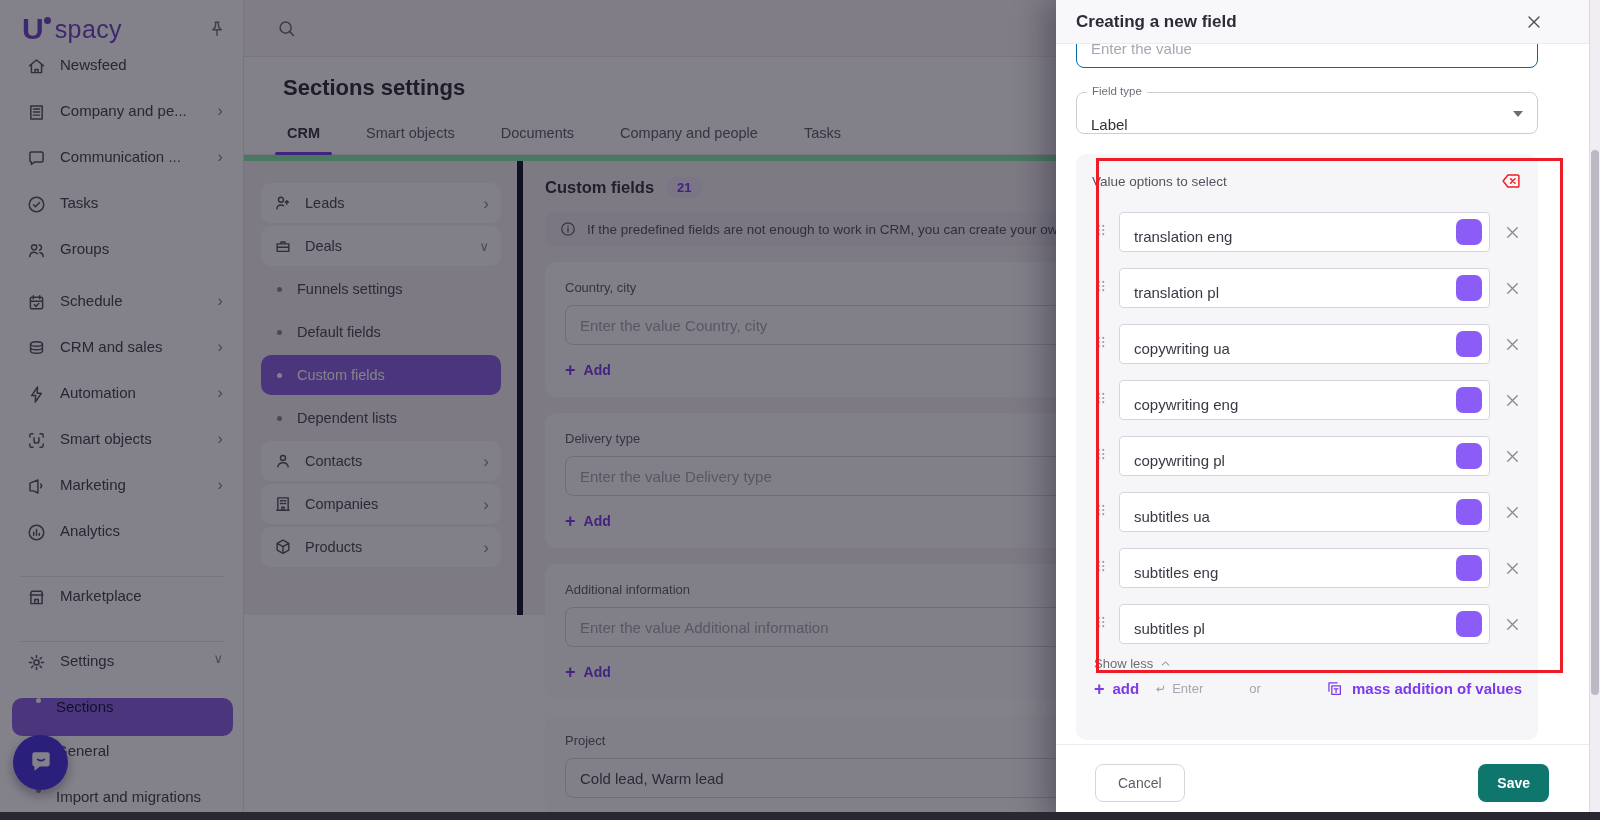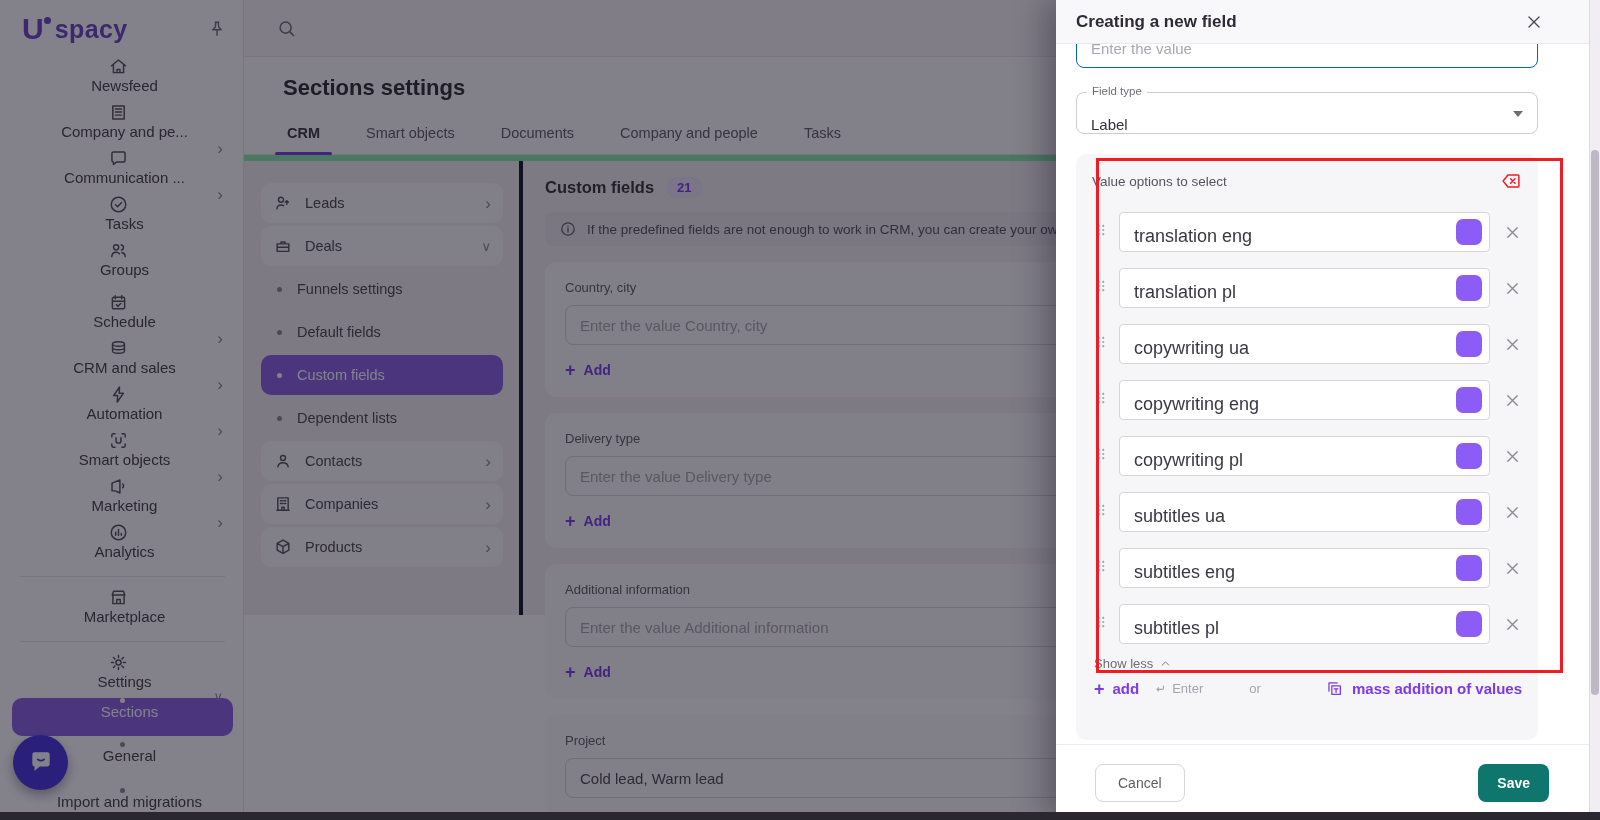--- a/index.html
+++ b/index.html
@@ -6,47 +6,47 @@
   #app{position:relative;width:1600px;height:820px;overflow:hidden;background:#fff;
        font-family:"Liberation Sans","DejaVu Sans",sans-serif;color:#3a3742;}
   [data-interactable="true"]{cursor:pointer;}
   svg.ic{stroke:currentColor;fill:none;stroke-width:1.7;stroke-linecap:round;stroke-linejoin:round;display:block;}
 
   
   .sidebar{position:absolute;left:0;top:0;width:243px;height:820px;background:#fff;border-right:1px solid #e9e7ee;z-index:1;}
   .logo-row{display:flex;align-items:center;padding:14px 16px 0 22px;}
   .logo-u{font-size:30px;font-weight:800;color:#6e46c9;line-height:1;position:relative;}
   .logo-u::after{content:"";position:absolute;right:-7px;top:3px;width:7px;height:7px;border-radius:50%;background:#6e46c9;}
-  .logo-rest{font-size:25px;font-weight:700;color:#6e46c9;margin-left:11px;letter-spacing:.4px;}
+  .logo-rest{font-size:25px;font-weight:400;color:#6e46c9;margin-left:11px;letter-spacing:.4px;}
   .pin{margin-left:auto;color:#75727e;}
   .nav{padding:12px 10px 0 12px;}
-  .s-item{display:flex;align-items:center;height:44px;margin-bottom:2px;padding:0 10px 0 14px;border-radius:10px;color:#45424d;font-size:15px;flex-direction:column;}
+  .s-item{display:flex;height:44px;margin-bottom:2px;padding:0 10px 0 14px;border-radius:10px;color:#45424d;font-size:15px;}
   .s-item .iw{margin-right:13px;color:#55525d;width:21px;height:21px;}
   .chev{margin-left:auto;color:#8d8a96;font-size:17px;line-height:1;}
   .chev.down{font-size:13px;}
   .sp{margin-top:8px;}
   .s-div{height:1px;background:#e8e6ec;margin:10px 8px;}
   .s-item.sub{padding-left:24px;}
   .dot{width:5px;height:5px;border-radius:50%;background:#8d8a96;margin-right:15px;flex:none;}
-  .s-item.active-pill{background:#8a63e8;color:#ffffff;height:38px;margin:2px 0 6px;}
+  .s-item.active-pill{background:#8a63e8;color:#0f172a;height:38px;margin:2px 0 6px;}
   .s-item.active-pill .dot{background:#fff;}
   .chat-btn{position:absolute;left:13px;top:735px;width:55px;height:55px;border-radius:50%;background:#4636e3;z-index:5;
             display:flex;align-items:center;justify-content:center;box-shadow:0 5px 12px rgba(20,10,60,.35);}
 
   
   .main{position:absolute;left:243px;top:0;right:0;height:615px;background:#86efac;}
   .topbar{height:56px;background:#f8f7f9;border-bottom:1px solid #eae8ee;display:flex;align-items:center;padding:0 0 0 33px;color:#6d6a76;}
   .page-head{padding:18px 0 0 40px;background:#fcfcfd;border-bottom:1px solid #e9e7ed;}
   .page-title{font-size:22px;font-weight:600;color:#2f2c37;}
   .tabs{display:flex;gap:38px;margin-top:24px;}
   .tab{position:relative;font-size:14.5px;color:#605d69;padding:0 4px 13px;}
   .tab.active{color:#3a3742;font-weight:600;}
   .tab.active::after{content:"";position:absolute;left:-8px;right:-8px;bottom:-1px;height:3px;border-radius:2px;background:#7c3aed;}
   .bodyrow{position:absolute;top:161px;bottom:0;left:0;right:0;display:flex;background:#f2f1f5;}
-  .subnav{width:280px;flex:none;padding:22px 16px 0 18px;border-right:4px solid #0f172a;box-sizing:border-box;text-align:right;}
+  .subnav{width:280px;flex:none;padding:22px 16px 0 18px;border-right:6px solid #0f172a;box-sizing:border-box;text-align:right;}
   .n-item{display:flex;align-items:center;height:40px;margin-bottom:3px;border-radius:10px;font-size:14.5px;color:#4b4853;padding:0 12px;}
   .n-item .iw{margin-right:12px;color:#55525d;width:20px;height:20px;}
   .n-item.pill{background:#fafafc;}
   .n-item.sub{padding-left:16px;}
   .n-item.active{background:#8a63e8;color:#fff;}
   .n-item.active .dot{background:#fff;}
   .content{flex:1;min-width:0;padding:16px 22px 0 22px;}
   .c-head{display:flex;align-items:center;}
   .c-title{font-size:16.5px;font-weight:700;color:#35323d;}
   .badge{margin-left:12px;background:#ece5fb;color:#7c3aed;font-size:13px;font-weight:600;padding:3px 11px;border-radius:12px;}
@@ -80,21 +80,21 @@
   .caret{position:absolute;right:14px;top:18px;width:0;height:0;border-left:5px solid transparent;border-right:5px solid transparent;border-top:6px solid #6f6c78;}
   .opt-card{margin-top:20px;background:#f6f5f8;border-radius:10px;padding:16px 16px 42px;}
   .opt-head{display:flex;align-items:center;}
   .opt-title{font-size:13.5px;color:#56535e;}
   .clear-all{margin-left:auto;color:#ee1c24;}
   .opt-row{display:flex;align-items:center;margin-top:16px;}
   .opt-row.first{margin-top:20px;}
   .drag{color:#a19eaa;margin-right:9px;flex:none;}
   .opt-box{position:relative;flex:1;}
   .opt-input{width:100%;height:40px;border:1px solid #d7d4dd;border-radius:4px;background:#fff;padding:8px 48px 0 14px;
-             font-size:18px;color:#3b3844;box-sizing:border-box;font-family:inherit;}
+             font-size:15px;color:#3b3844;box-sizing:border-box;font-family:inherit;}
   .swatch{position:absolute;right:8px;top:7px;width:26px;height:26px;border-radius:7px;}
   .opt-x{margin-left:13px;color:#8b8894;flex:none;}
   .show-less{margin-top:12px;display:flex;align-items:center;gap:6px;font-size:13px;color:#6f6c78;padding-left:2px;}
   .show-less .iw{color:#6f6c78;width:13px;height:13px;}
   .add-row{margin-top:8px;display:flex;align-items:center;padding-left:2px;}
   .add-btn{display:flex;align-items:center;gap:8px;color:#7c3aed;font-size:15px;font-weight:700;}
   .enter-hint{display:flex;align-items:center;gap:5px;color:#a7a4af;font-size:13px;margin-left:14px;}
   .or{color:#a7a4af;font-size:13px;margin-left:46px;}
   .mass-add{margin-left:auto;display:flex;align-items:center;gap:8px;color:#7c3aed;font-size:15px;font-weight:600;}
   .d-footer{position:absolute;left:0;right:0;bottom:0;height:76px;background:#fff;border-top:1px solid #eceaf0;

